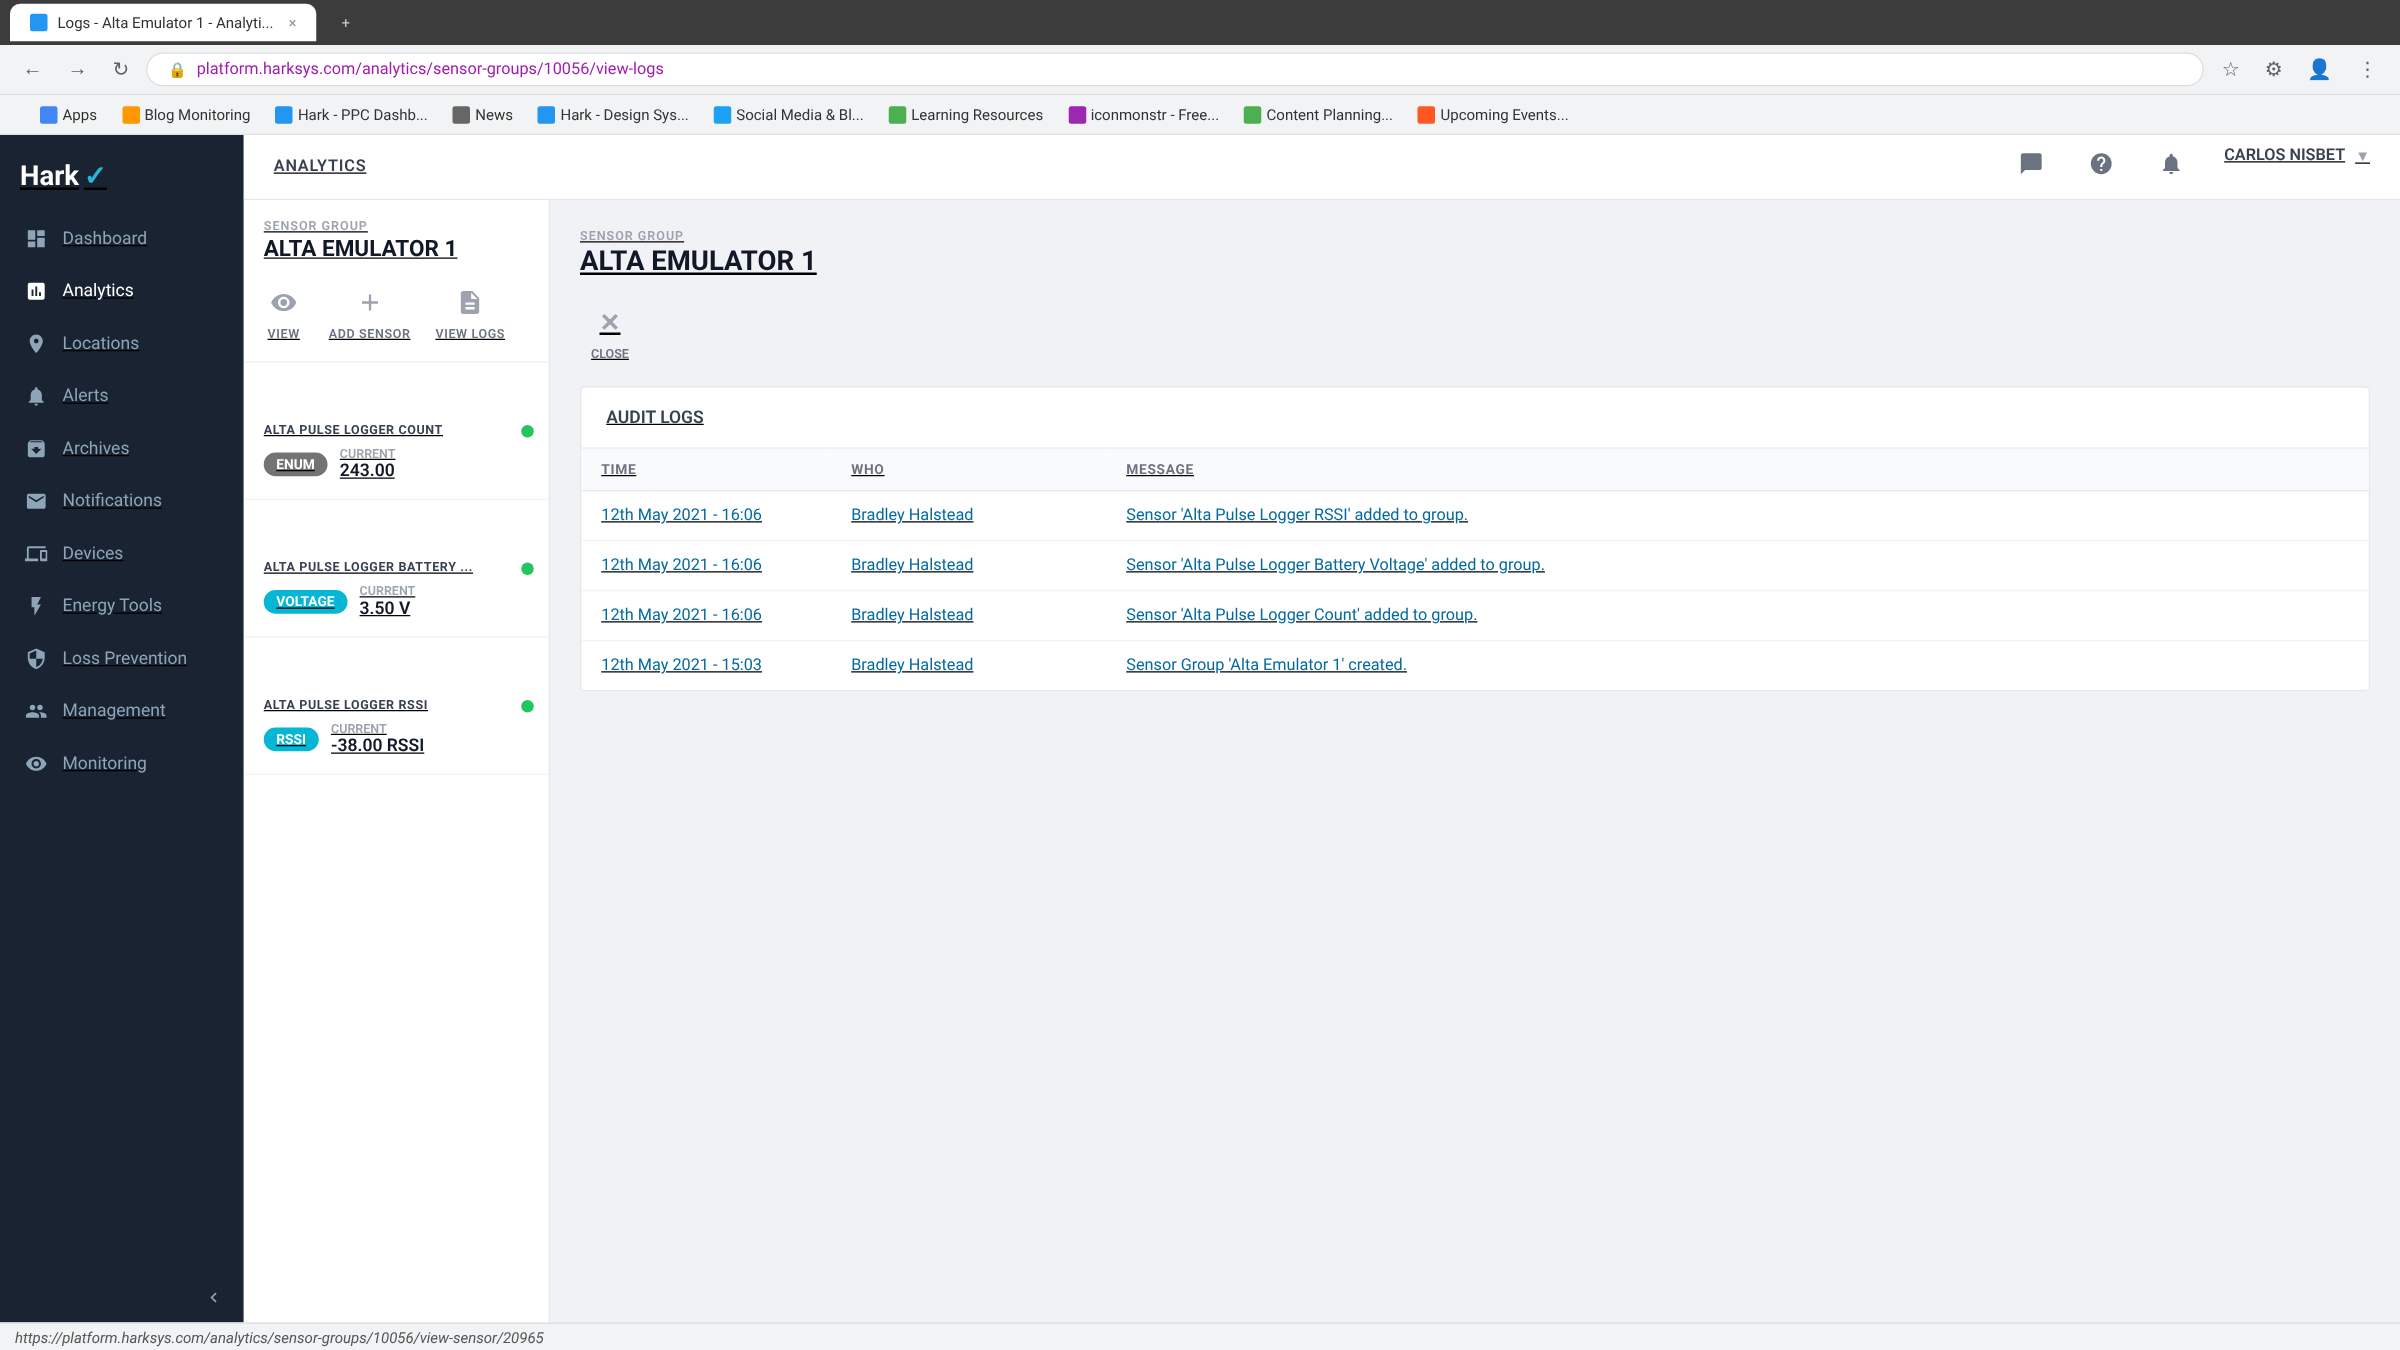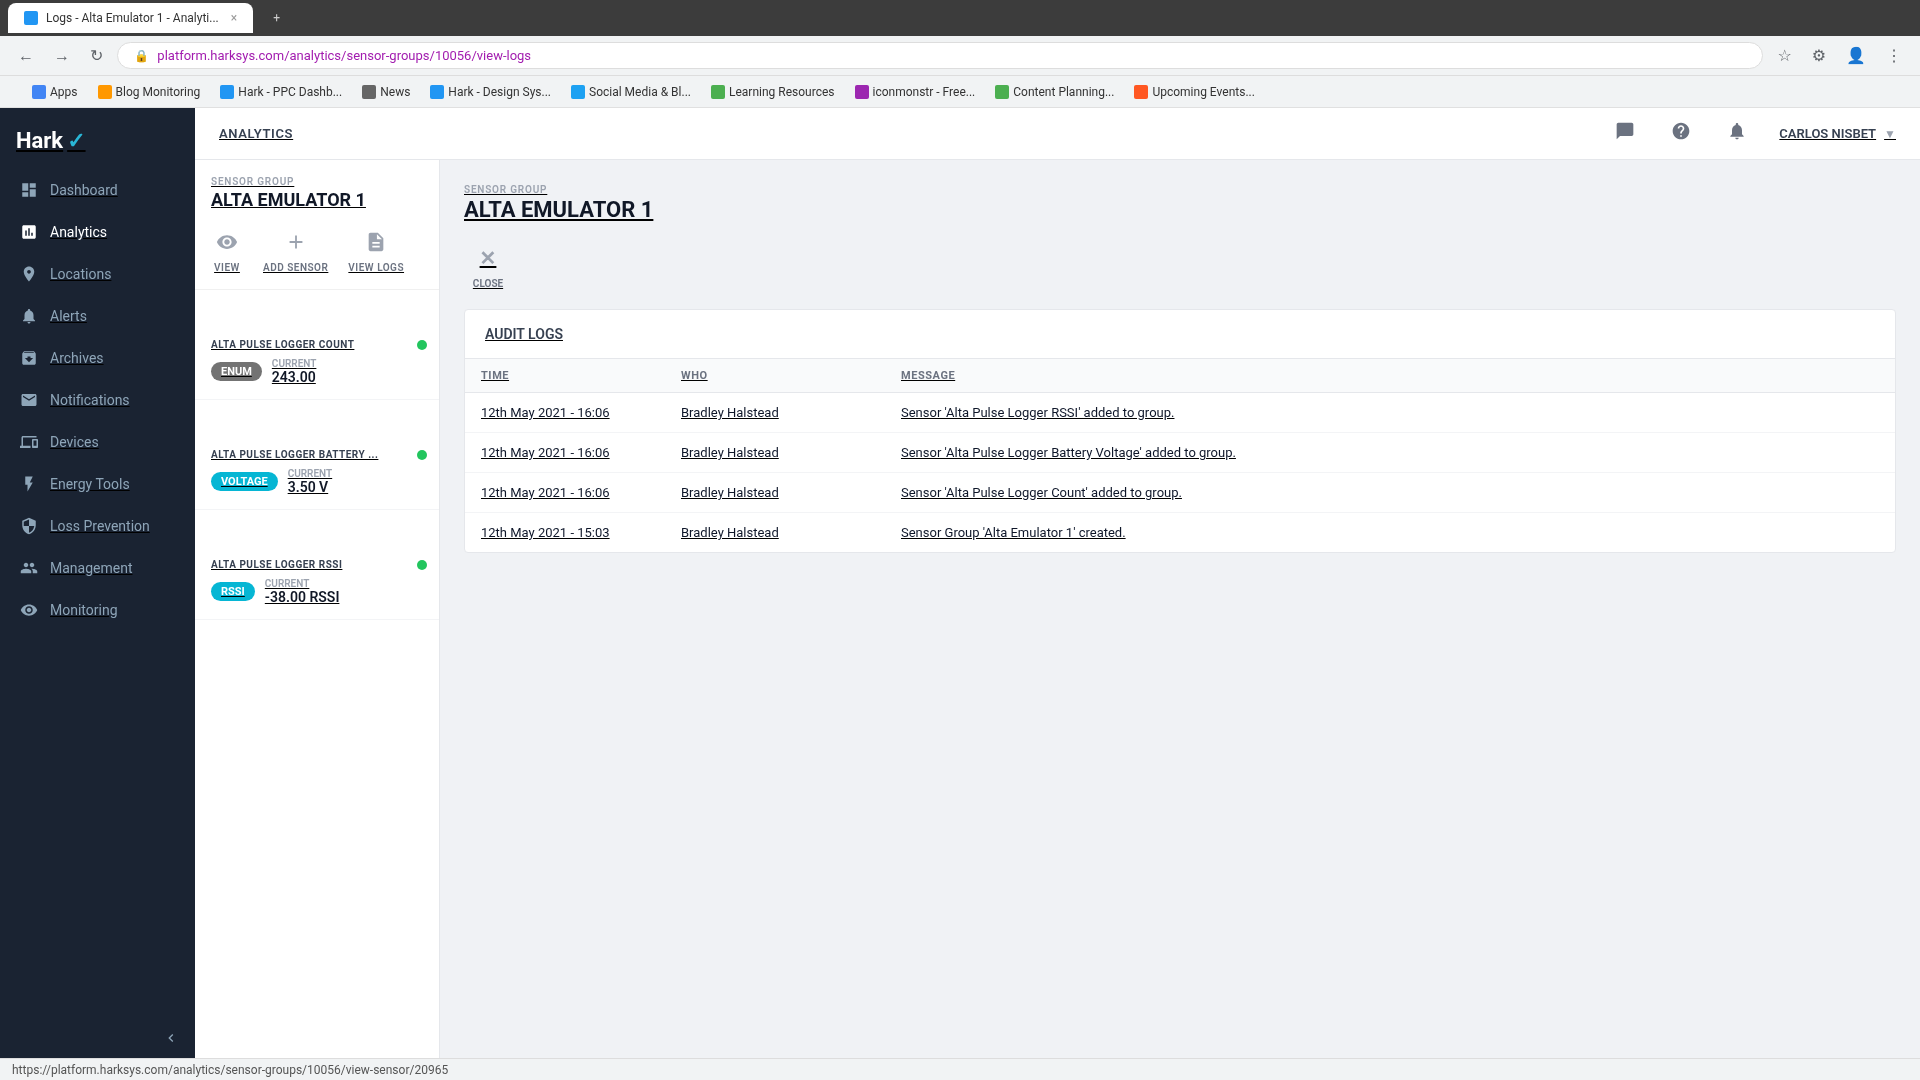--- a/index.html
+++ b/index.html
@@ -48,21 +48,21 @@
     .sidebar-item svg { width: 18px; height: 18px; fill: currentColor; }
 
     .sidebar-collapse { padding: 12px 16px; color: #8ea5b8; cursor: pointer; display: flex; justify-content: flex-end; }
 
     
     .main-content { flex: 1; display: flex; flex-direction: column; background: #f0f2f5; overflow: hidden; }
 
     
     .top-header { background: #fff; border-bottom: 1px solid #e5e7eb; height: 52px; display: flex; align-items: center; padding: 0 24px; justify-content: space-between; }
     .header-breadcrumb { font-size: 13px; font-weight: 600; color: #374151; letter-spacing: 0.05em; text-transform: uppercase; }
-    .header-actions { display: flex; align-items: center; gap: 28px; }
+    .header-actions { display: flex; align-items: flex-start; gap: 28px; }
     .header-icon-btn { background: none; border: none; cursor: pointer; color: #6b7280; font-size: 18px; padding: 4px; }
     .header-user { display: flex; align-items: center; gap: 8px; font-size: 13px; font-weight: 600; color: #374151; cursor: pointer; }
     .header-chevron { color: #9ca3af; font-size: 12px; }
 
     
     .content-area { display: flex; flex: 1; overflow: hidden; }
 
     
     .left-panel { width: 245px; background: #fff; border-right: 1px solid #e5e7eb; display: flex; flex-direction: column; overflow-y: auto; }
     .panel-section-header { padding: 16px 16px 8px; }
@@ -93,21 +93,21 @@
 
     .close-btn { display: flex; flex-direction: column; align-items: center; gap: 4px; cursor: pointer; color: #6b7280; font-size: 10px; font-weight: 600; text-transform: uppercase; width: 48px; margin-bottom: 20px; }
     .close-btn-icon { width: 32px; height: 32px; display: flex; align-items: center; justify-content: center; font-size: 20px; color: #9ca3af; }
 
     
     .audit-card { background: #fff; border-radius: 4px; border: 1px solid #e5e7eb; overflow: hidden; }
     .audit-title { font-size: 14px; font-weight: 600; color: #374151; padding: 16px 20px; border-bottom: 1px solid #e5e7eb; }
 
     .audit-table { width: 100%; border-collapse: collapse; }
     .audit-table th { background: #f9fafb; padding: 10px 16px; text-align: left; font-size: 11px; font-weight: 700; color: #6b7280; text-transform: uppercase; letter-spacing: 0.05em; border-bottom: 1px solid #e5e7eb; }
-    .audit-table td { padding: 12px 16px; font-size: 13px; color: #0f172a; border-bottom: 1px solid #f3f4f6; }
+    .audit-table td { padding: 12px 16px; font-size: 13px; color: #0369a1; border-bottom: 1px solid #f3f4f6; }
     .audit-table tr:last-child td { border-bottom: none; }
 
     .col-time { width: 200px; }
     .col-who { width: 220px; }
     .col-message { }
   </style>
 </head>
 <body>
 
 <div class="browser-chrome">
@@ -442,15 +442,15 @@
     </tr>
               </tbody>
           </table>
         </div>
       </div>
 
     </div>
   </div>
 </div>
 
-<div style="background: #f1f3f4; border-top: 1px solid #ddd; height: 22px; display: flex; align-items: center; padding: 0 12px; font-size: 12px; color: #555;">
+<div style="background: #f1f3f4; border-top: 1px solid #ddd; height: 22px; display: flex; align-items: center; padding: 0 12px; font-size: 12px; color: #555; font-style: italic;">
   <span>https://platform.harksys.com/analytics/sensor-groups/10056/view-sensor/20965</span>
 </div>
 
 </body></html>

